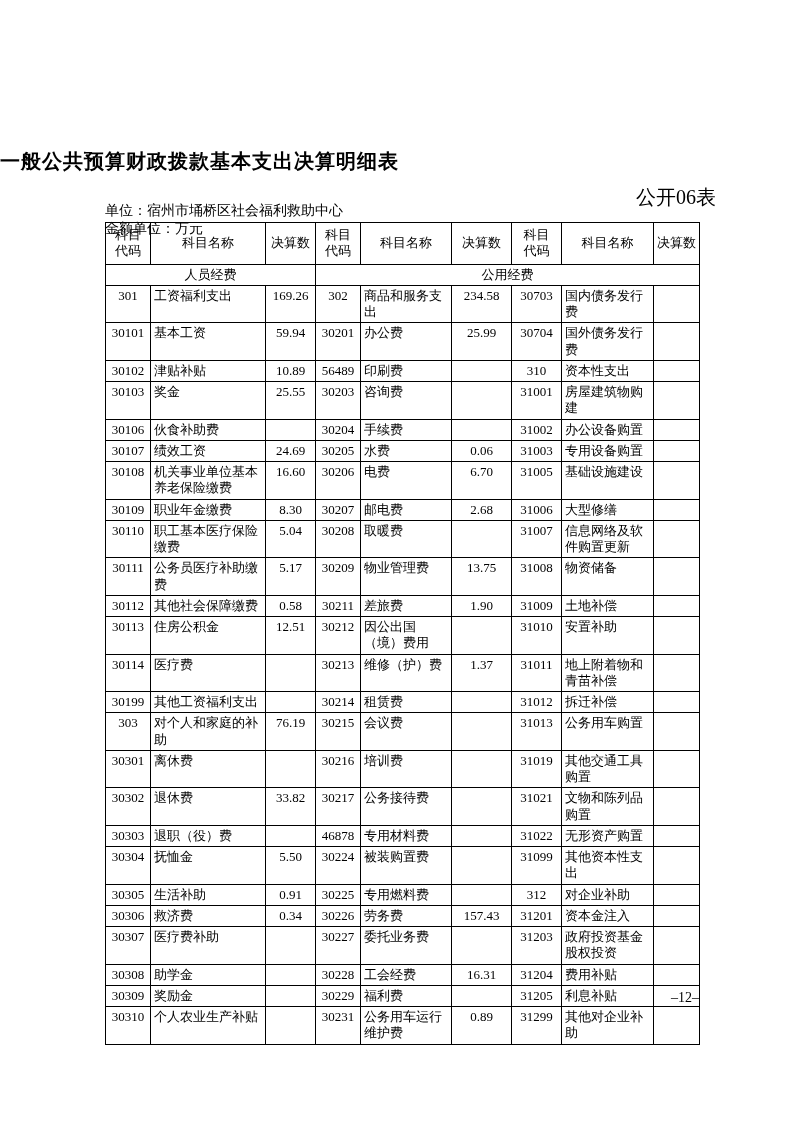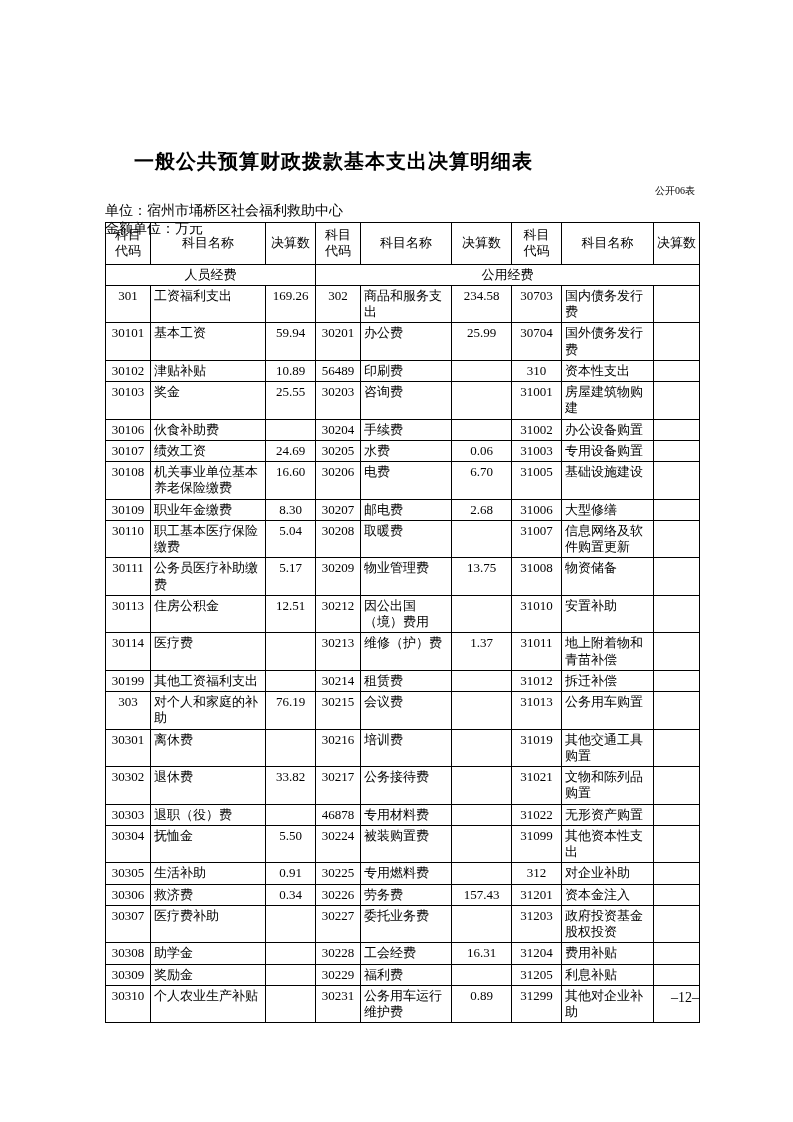--- a/index.html
+++ b/index.html
@@ -8,31 +8,30 @@
     background: #ffffff;
     color: #000000;
     font-family: "Liberation Serif", "DejaVu Serif", serif;
     position: relative;
     overflow: hidden;
   }
   .doc-title {
     position: absolute;
     top: 148px; left: 0;
     width: 667px;
-    text-align: center;
     font-size: 20px;
     font-weight: bold;
     letter-spacing: 1px;
   }
   .table-code {
     position: absolute;
-    top: 184px; left: 101px;
+    top: 184px; left: 122px;
     width: 594px;
     text-align: right;
-    font-size: 10px;
+    font-size: 20px;
   }
   .meta-row {
     position: absolute;
     top: 202px; left: 105px;
     width: 594px;
     display: flex;
     justify-content: space-between;
     font-size: 14px;
     flex-direction: column;
   }
@@ -221,20 +220,31 @@
         <td class="name">公务员医疗补助缴费</td>
         <td class="value">5.17</td>
         <td class="code">30209</td>
         <td class="name">物业管理费</td>
         <td class="value">13.75</td>
         <td class="code">31008</td>
         <td class="name">物资储备</td>
         <td class="value"></td>
       </tr>
       <tr>
+        <td class="code">30112</td>
+        <td class="name">其他社会保障缴费</td>
+        <td class="value">0.58</td>
+        <td class="code">30211</td>
+        <td class="name">差旅费</td>
+        <td class="value">1.90</td>
+        <td class="code">31009</td>
+        <td class="name">土地补偿</td>
+        <td class="value"></td>
+      </tr>
+      <tr>
         <td class="code">30113</td>
         <td class="name">住房公积金</td>
         <td class="value">12.51</td>
         <td class="code">30212</td>
         <td class="name">因公出国（境）费用</td>
         <td class="value"></td>
         <td class="code">31010</td>
         <td class="name">安置补助</td>
         <td class="value"></td>
       </tr>

